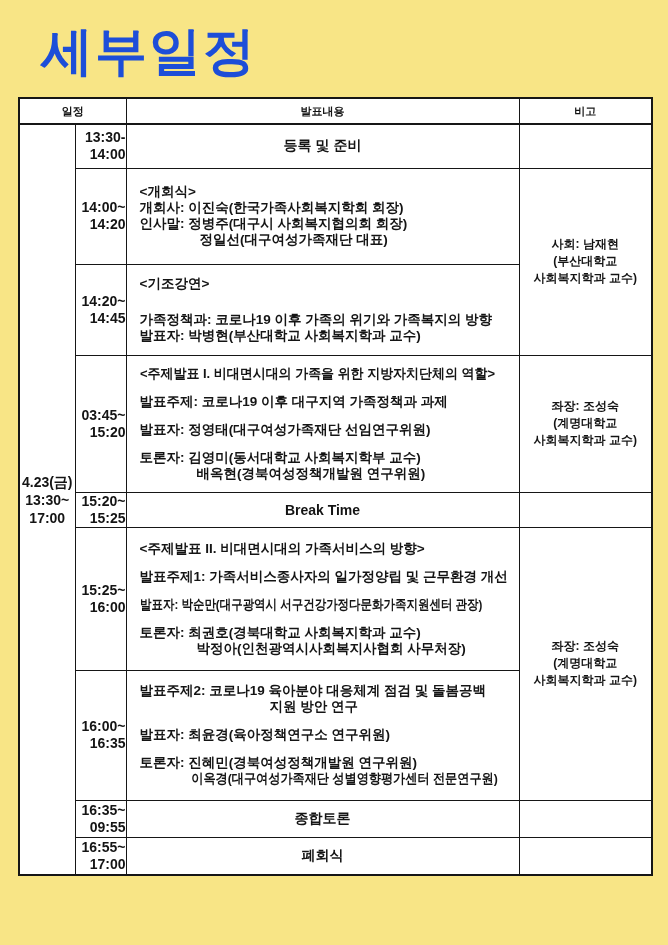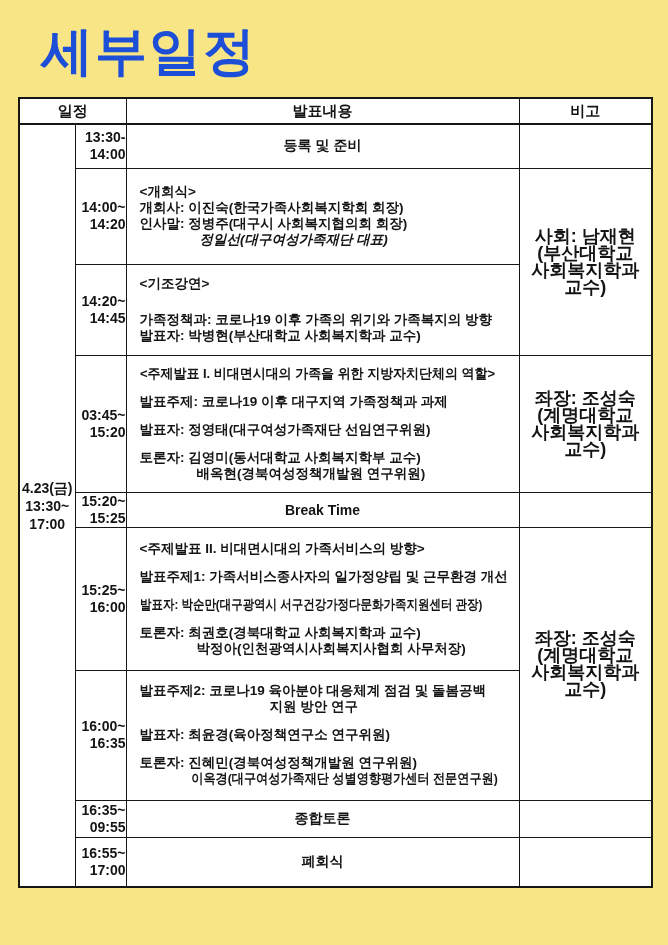--- a/index.html
+++ b/index.html
@@ -23,35 +23,35 @@
     background:#ffffff;
     border:2.5px solid #161616;
   }
   .schedule th, .schedule td {
     border:1.5px solid #161616;
     padding:0;
     font-weight:bold;
     vertical-align:middle;
   }
   .schedule thead th {
-    height:24px; font-size:15px; text-align:center;
+    height:24px; font-size:11px; text-align:center;
     border-bottom:2.5px solid #161616;
   }
   tr.r1{height:44px} tr.r2{height:96px} tr.r3{height:91px} tr.r4{height:137px}
-  tr.r5{height:34px} tr.r6{height:143px} tr.r7{height:130px} tr.r8{height:37px} tr.r9{height:50px}
+  tr.r5{height:34px} tr.r6{height:143px} tr.r7{height:130px} tr.r8{height:37px} tr.r9{height:38px}
   td.date  { text-align:center; font-size:14px; line-height:18px; }
   td.time  { text-align:right; font-size:14px; line-height:17px; }
   td.center-cell { text-align:center; font-size:14px; }
   td.content { padding:4px 10px 4px 13px; font-size:13.5px; line-height:16px; }
-  td.note { text-align:center; font-size:18px; line-height:17px; padding:0 1px; }
+  td.note { text-align:center; font-size:12px; line-height:17px; padding:0 1px; }
   .line { white-space:nowrap; }
   .g    { margin-top:12px; }
   .g14  { }
   .g20  { margin-top:20px; }
-  .ind60  { padding-left:60px;font-style:italic; }
+  .ind60  { padding-left:60px; }
   .ind57  { padding-left:57px; }
   .ind130 { padding-left:130px; }
   .cond85 { transform:scaleX(0.85); transform-origin:0 50%; }
   .cond90 { transform:scaleX(0.90); transform-origin:0 50%; }
   .cond96 { transform:scaleX(0.96); transform-origin:0 50%; }
 </style>
 </head>
 <body>
 
 <div class="title">세부일정</div>

